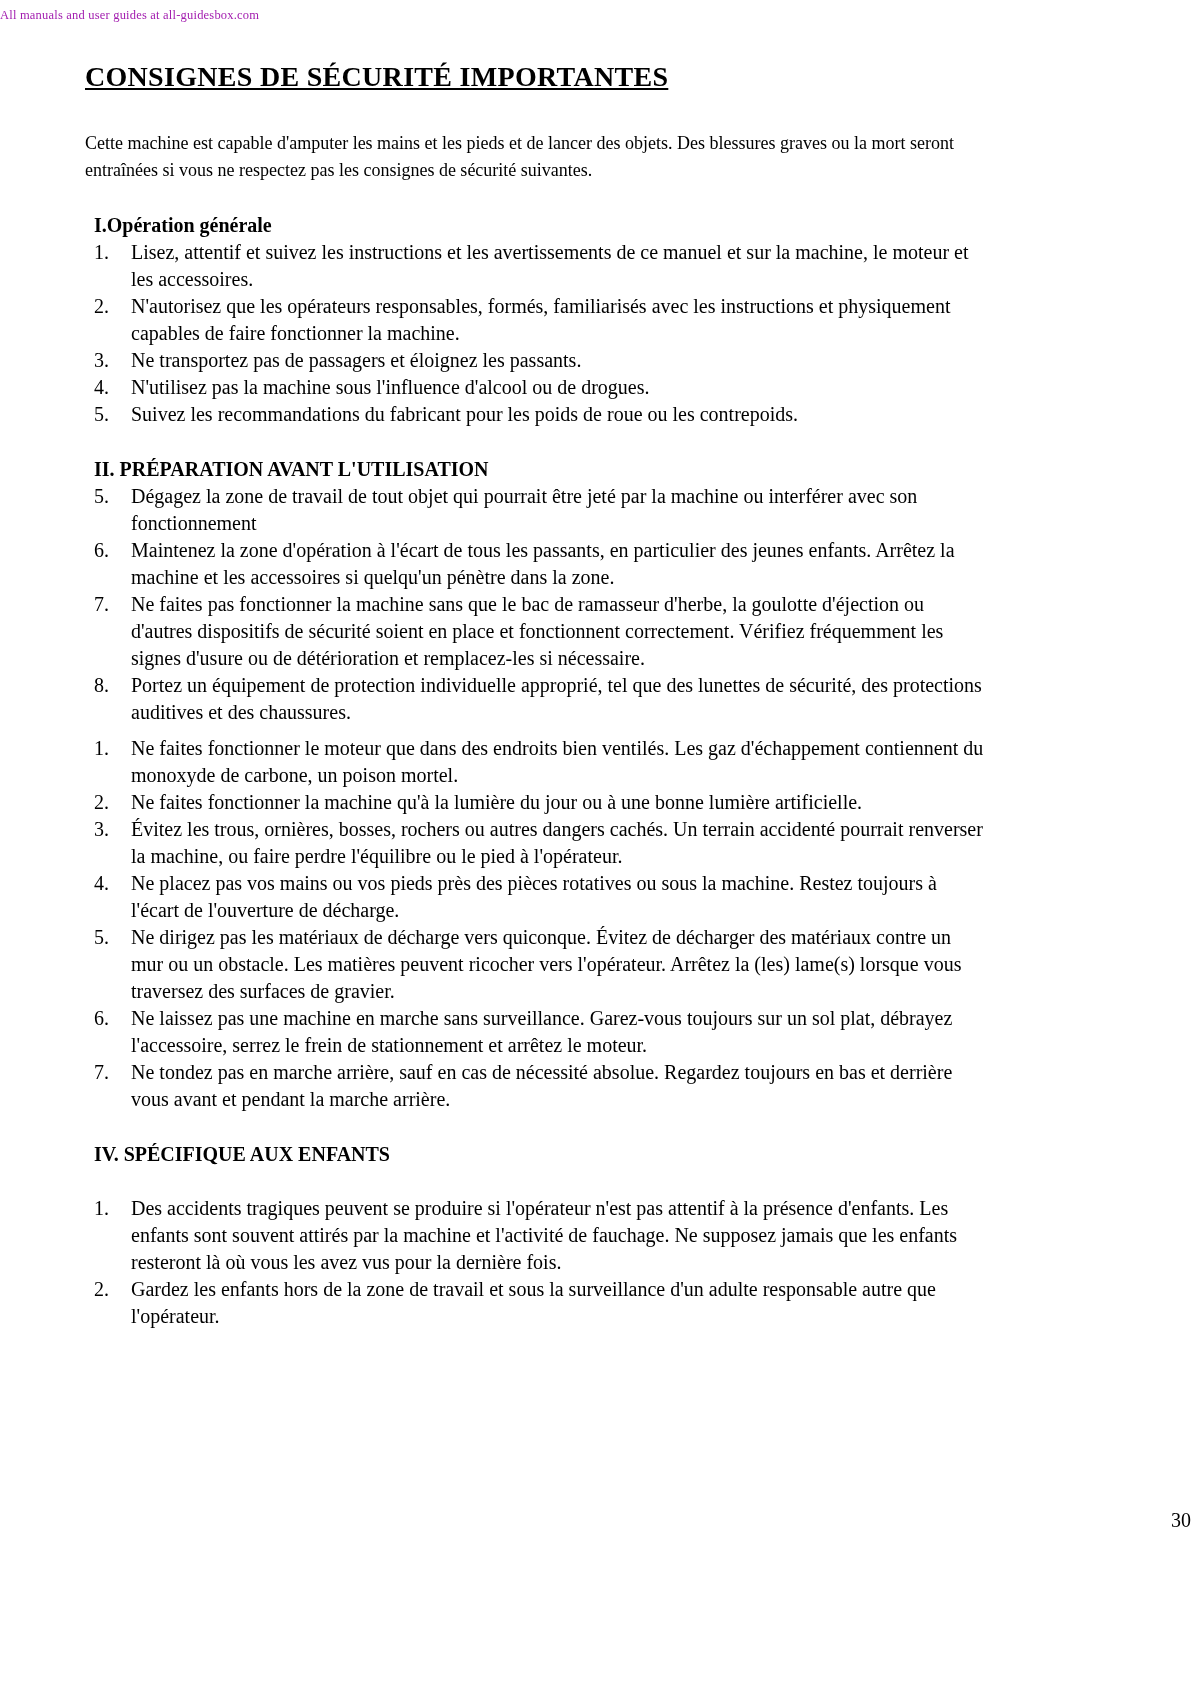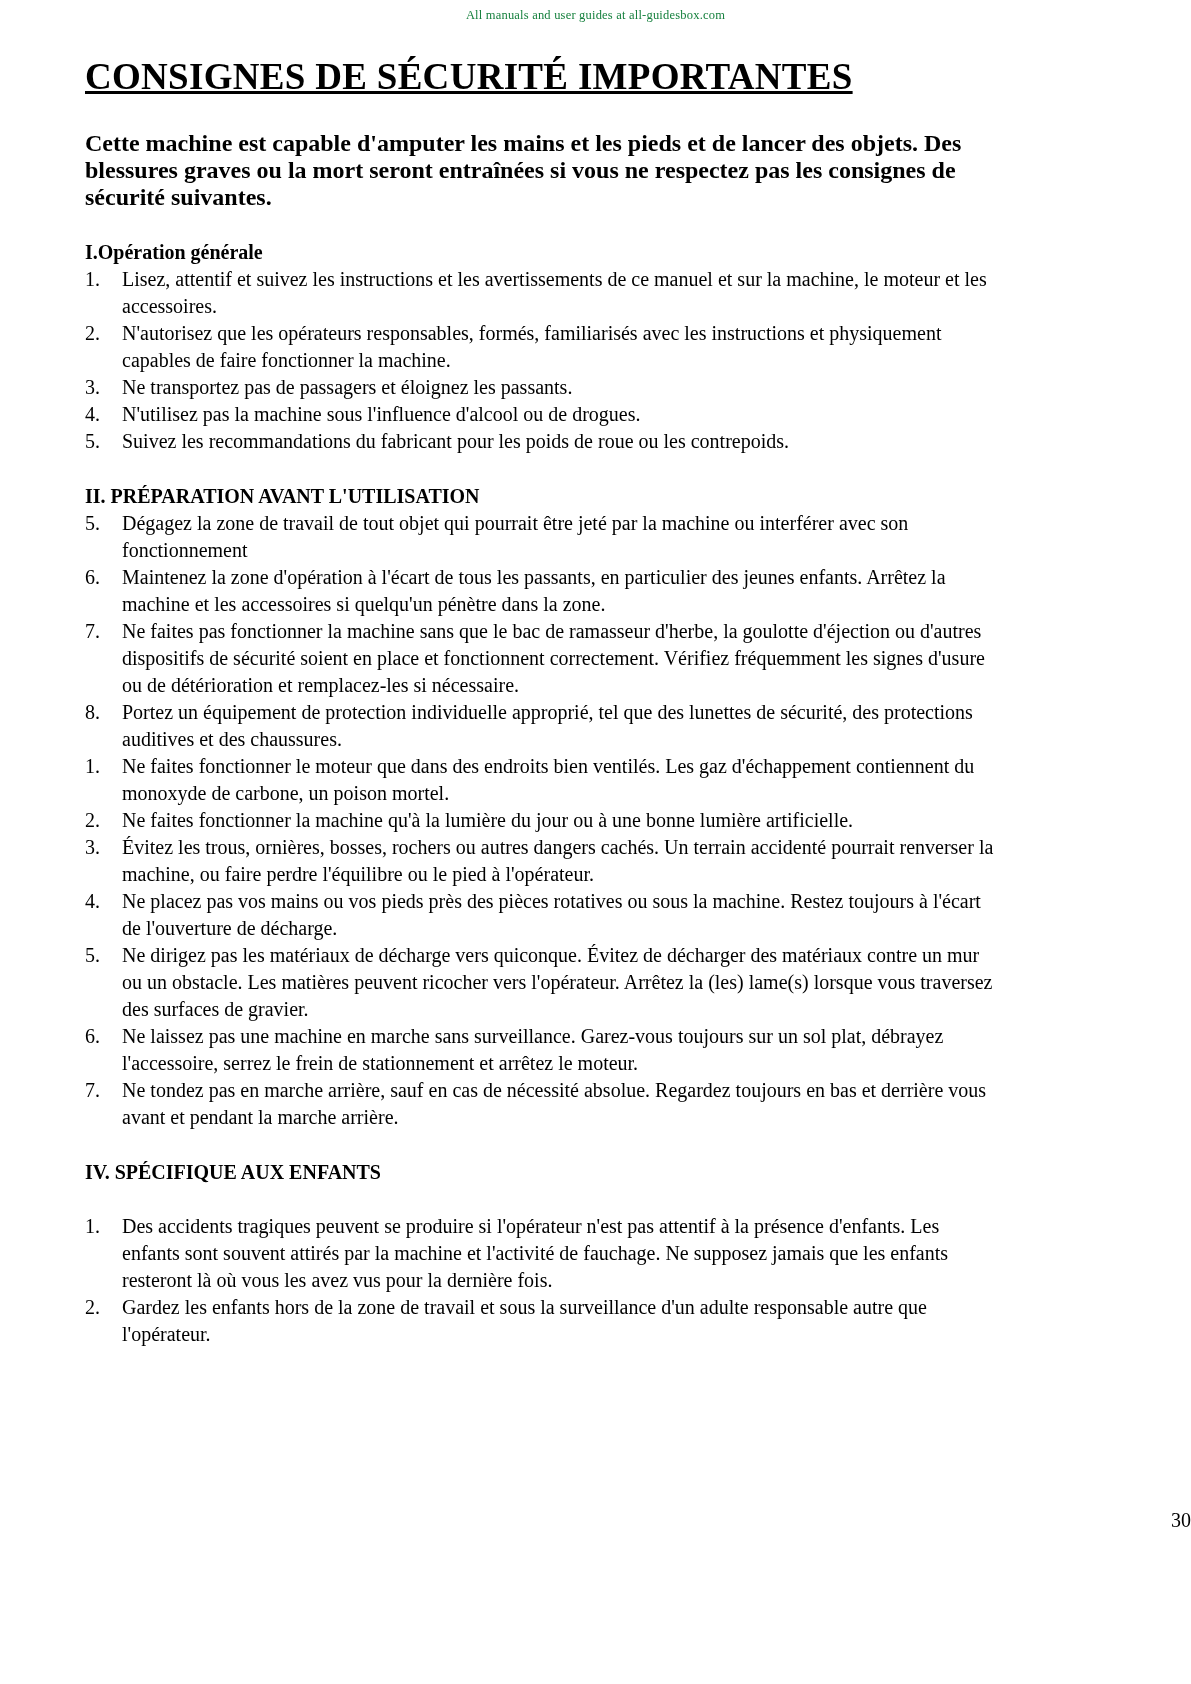--- a/index.html
+++ b/index.html
@@ -16,40 +16,39 @@
     position: absolute;
     inset: 0;
     padding: 0 195px 0 85px;
     box-sizing: border-box;
   }
   .watermark {
     position: absolute;
     top: 8px;
     left: 0;
     right: 0;
-    text-align: center;
+    text-align: left;
     font-size: 12.5px;
-    color: #15803d;
+    color: #a21caf;
     letter-spacing: 0.2px;
   }
   .title {
     margin: 60px 0 0 0;
-    font-size: 37px;
+    font-size: 28px;
     line-height: 34px;
     font-weight: bold;
     text-decoration: underline;
     letter-spacing: 0.3px;
   }
   .intro {
     margin: 36px 0 0 0;
-    font-size: 24px;
+    font-size: 18px;
     line-height: 27px;
-    font-weight: bold;
   }
-  section { margin: 0; }
+  section { margin: 9px; }
   .section-heading {
     margin: 28px 0 0 0;
     font-size: 20px;
     line-height: 27px;
     font-weight: bold;
   }
   .li {
     display: flex;
     font-size: 20px;
     line-height: 27px;

